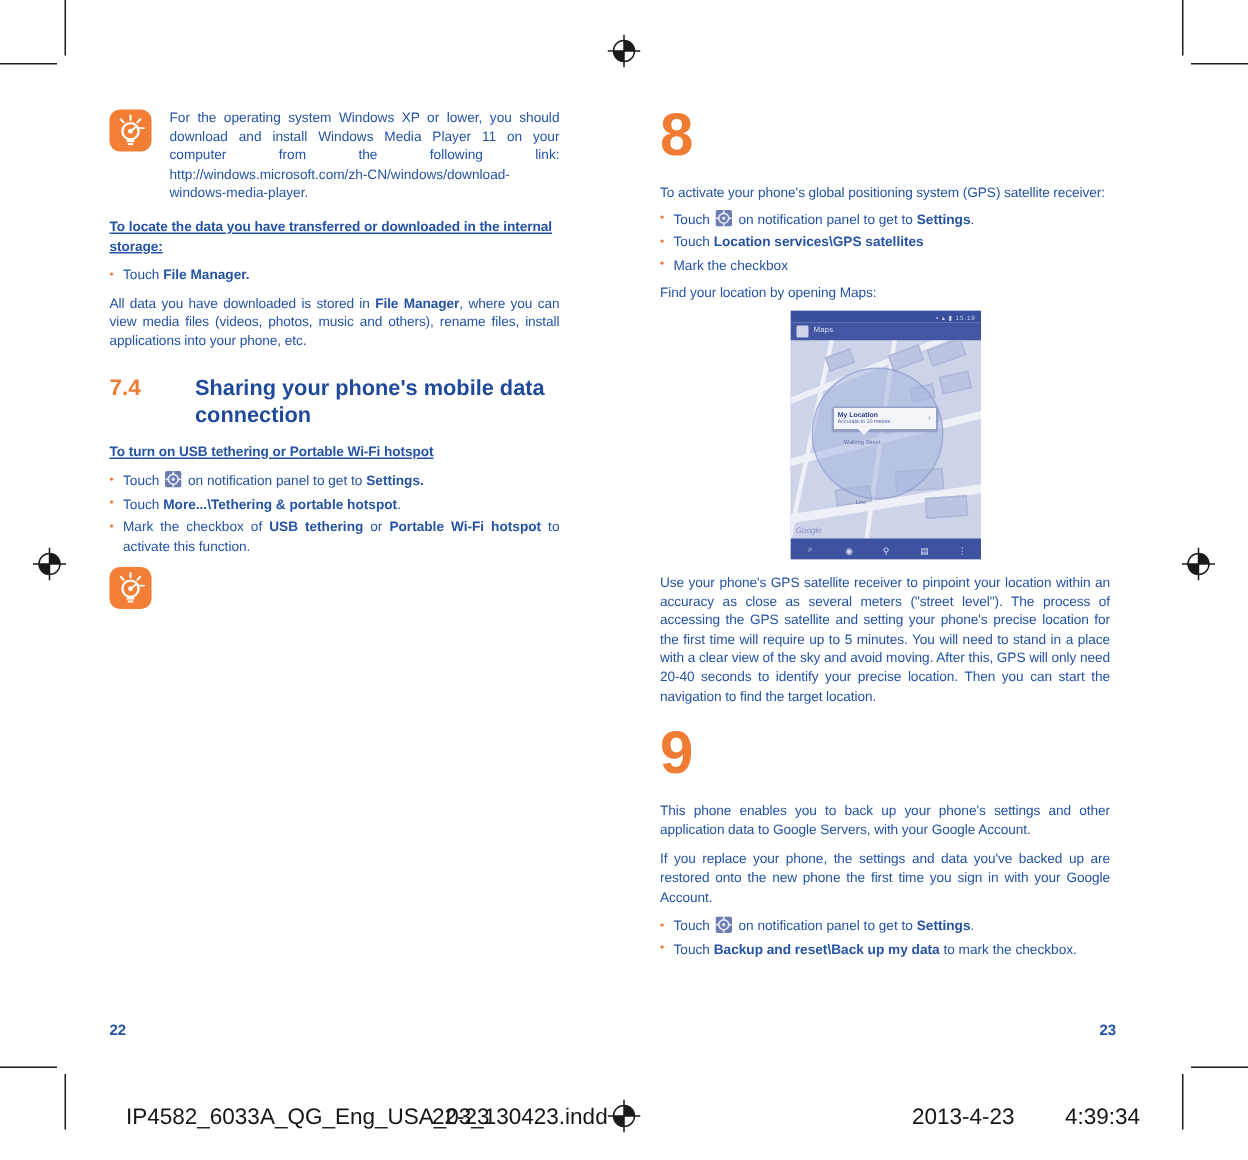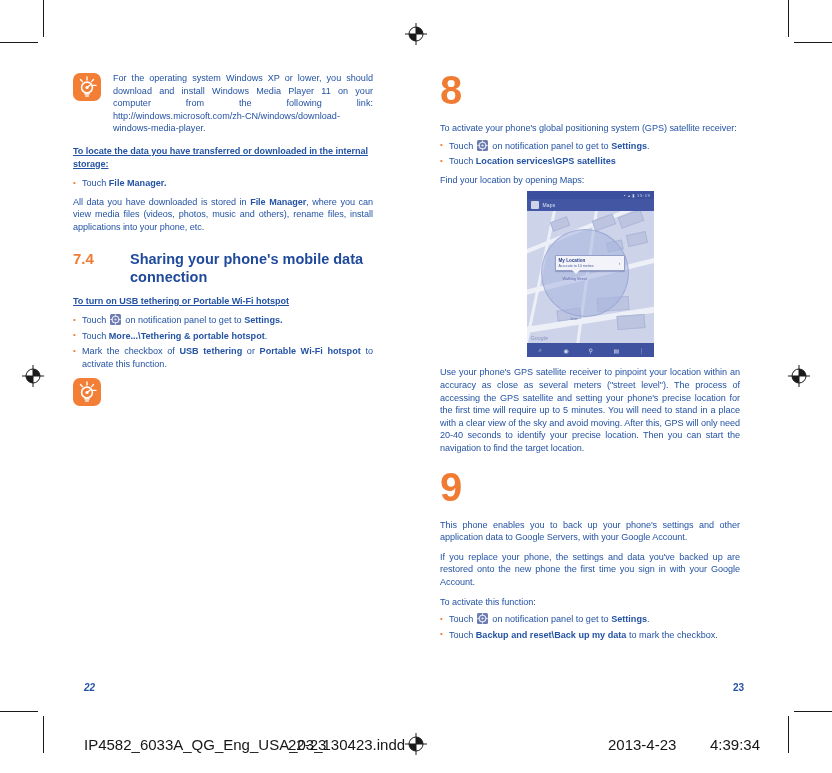--- a/index.html
+++ b/index.html
@@ -293,21 +293,21 @@
     font-size: 6px;
   }
 
   
   .pagenum {
     position: absolute;
     font-size: 10px;
     font-weight: bold;
     color: #2453a4;
   }
-  .pagenum-left  { left: 84px;  top: 682px; font-style: italic; }
+  .pagenum-left  { left: 73px;  top: 682px; }
   .pagenum-right { left: 733px; top: 682px; }
 
   .footer {
     position: absolute;
     top: 733px;
     left: 0; right: 0;
     height: 22px;
     font-family: "Liberation Sans", sans-serif;
     font-size: 15px;
     color: #161616;
@@ -455,20 +455,23 @@
               <circle cx="5.5" cy="5.5" r="1.1" fill="#e9ecf6"></circle>
               <rect x="4.9" y="0.4" width="1.2" height="1.8" fill="#e9ecf6"></rect>
               <rect x="4.9" y="8.8" width="1.2" height="1.8" fill="#e9ecf6"></rect>
               <rect x="0.4" y="4.9" width="1.8" height="1.2" fill="#e9ecf6"></rect>
               <rect x="8.8" y="4.9" width="1.8" height="1.2" fill="#e9ecf6"></rect>
             </svg></span><span> on notification panel to get to </span><b>Settings</b><span>.</span>
       </li>
       <li class="nojust">
         <span>Touch </span><b>Location services\GPS satellites</b>
       </li>
+      <li class="nojust">
+        <span>Mark the checkbox</span>
+      </li>
     </ul>
 
     <p class="body-text nojust tight">Find your location by opening Maps:</p>
 
     <div class="shot-wrap">
       <div class="shot">
         <div class="statusbar">
           <div class="status-dots">▪ ▴ ▮ 15:19</div>
         </div>
         <div class="appbar">
@@ -514,21 +517,20 @@
     </div>
 
     <p class="body-text">Use your phone's GPS satellite receiver to pinpoint your location within an accuracy as close as several meters ("street level"). The process of accessing the GPS satellite and setting your phone's precise location for the first time will require up to 5 minutes. You will need to stand in a place with a clear view of the sky and avoid moving. After this, GPS will only need 20-40 seconds to identify your precise location. Then you can start the navigation to find the target location.</p>
 
     <div class="chapterhead" style="margin-top:14px;">
       <div class="chapter-num">9</div>
     </div>
 
     <p class="body-text">This phone enables you to back up your phone's settings and other application data to Google Servers, with your Google Account.</p>
     <p class="body-text">If you replace your phone, the settings and data you've backed up are restored onto the new phone the first time you sign in with your Google Account.</p>
-    <p class="body-text nojust tight">To activate this function:</p>
 
     <ul class="bullets">
       <li class="nojust">
         <span>Touch </span><span class="gear-inline"><svg width="11" height="11" viewBox="0 0 11 11">
               <rect width="11" height="11" rx="1.5" fill="#6d7cb0"></rect>
               <circle cx="5.5" cy="5.5" r="3.3" fill="none" stroke="#e9ecf6" stroke-width="1.1"></circle>
               <circle cx="5.5" cy="5.5" r="1.1" fill="#e9ecf6"></circle>
               <rect x="4.9" y="0.4" width="1.2" height="1.8" fill="#e9ecf6"></rect>
               <rect x="4.9" y="8.8" width="1.2" height="1.8" fill="#e9ecf6"></rect>
               <rect x="0.4" y="4.9" width="1.8" height="1.2" fill="#e9ecf6"></rect>

